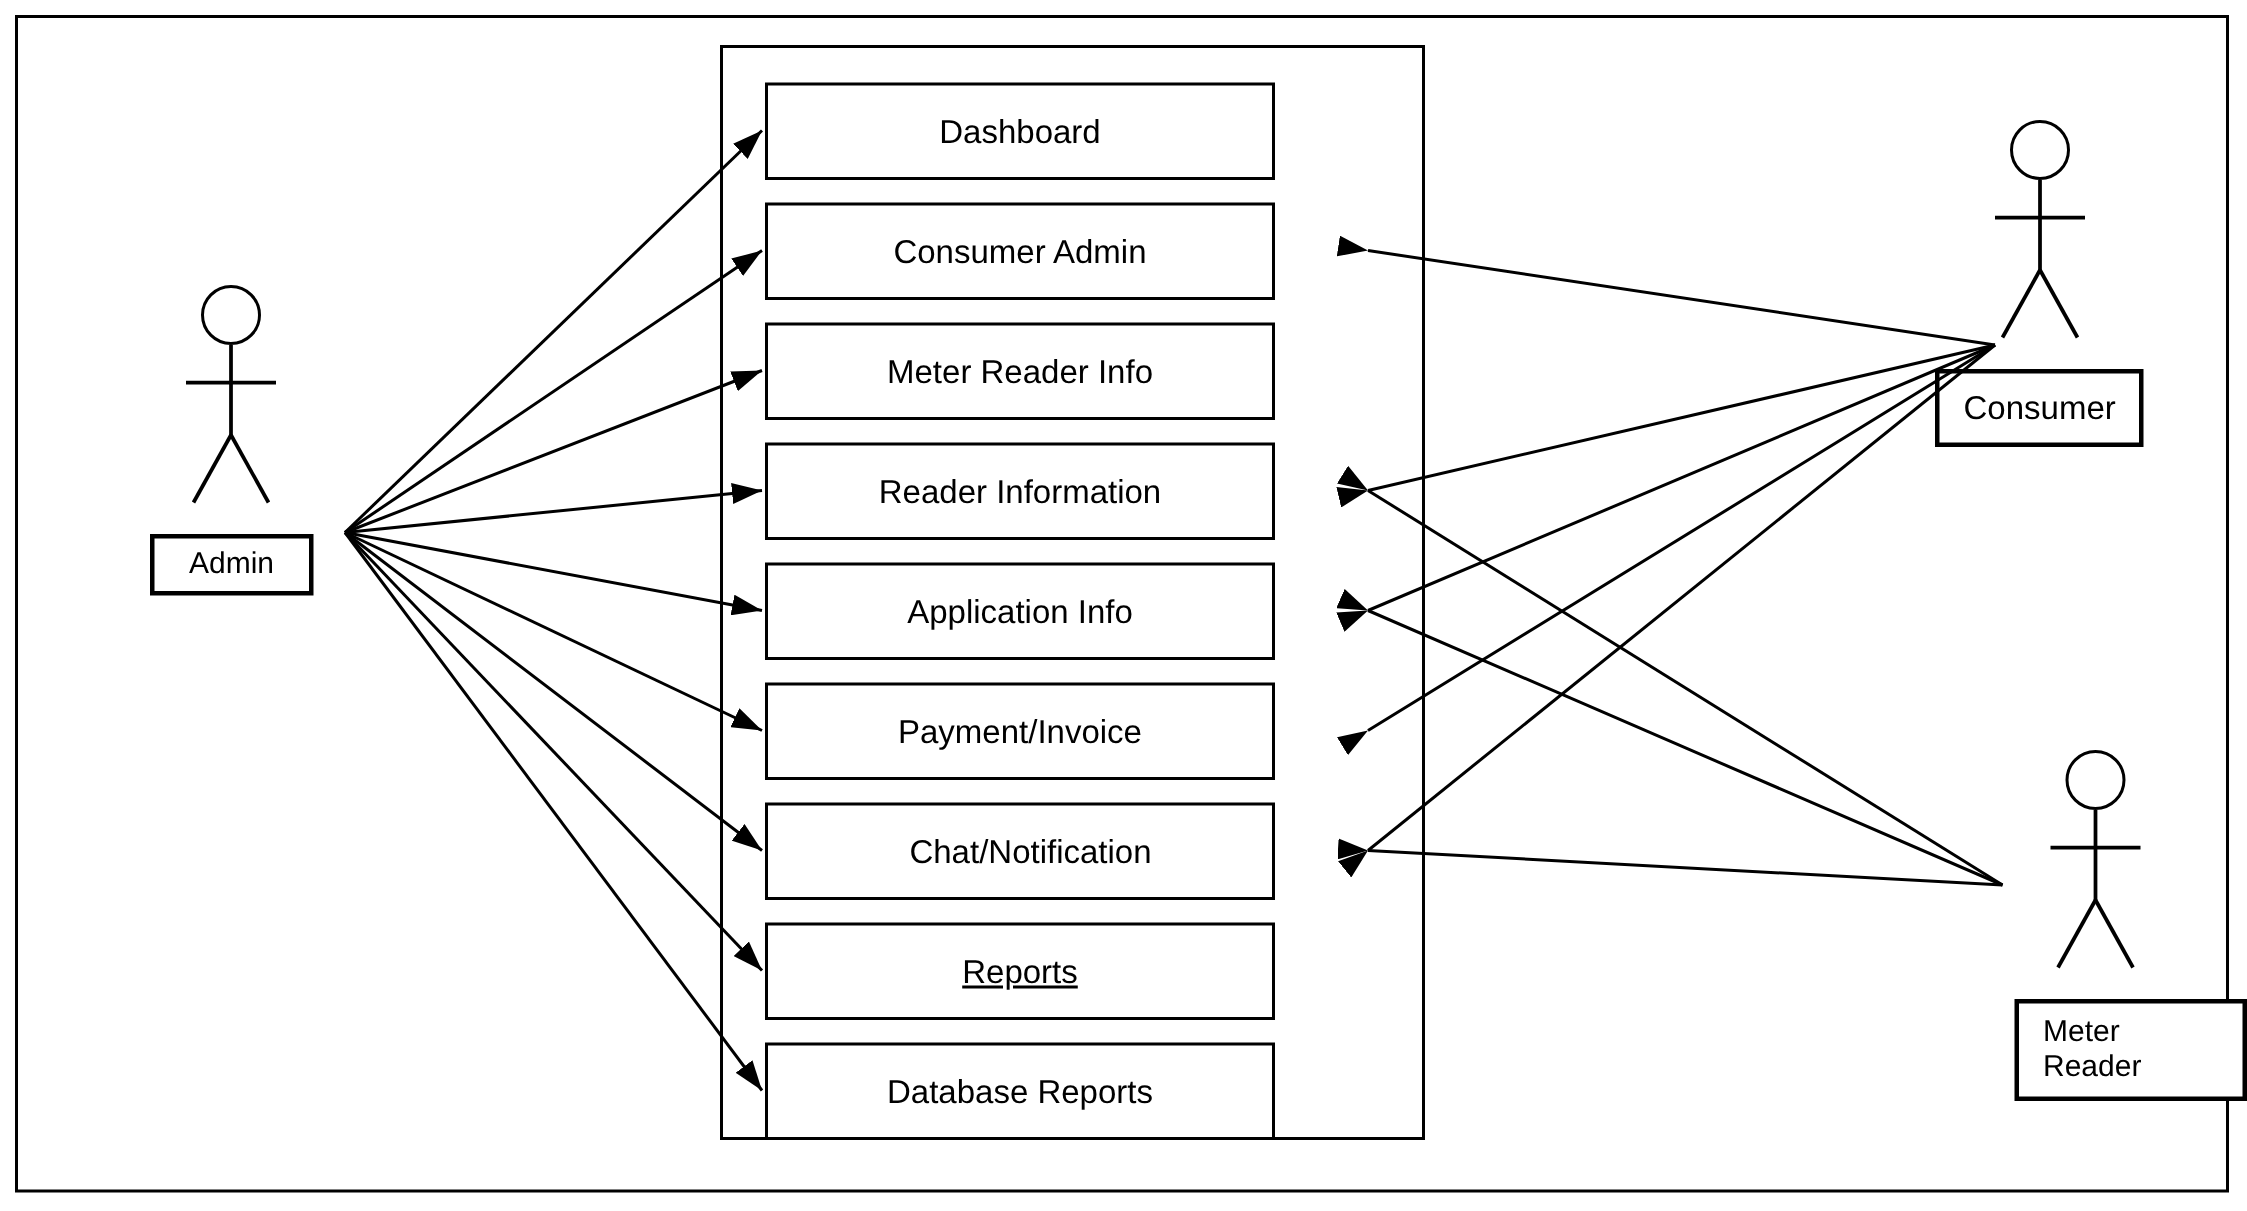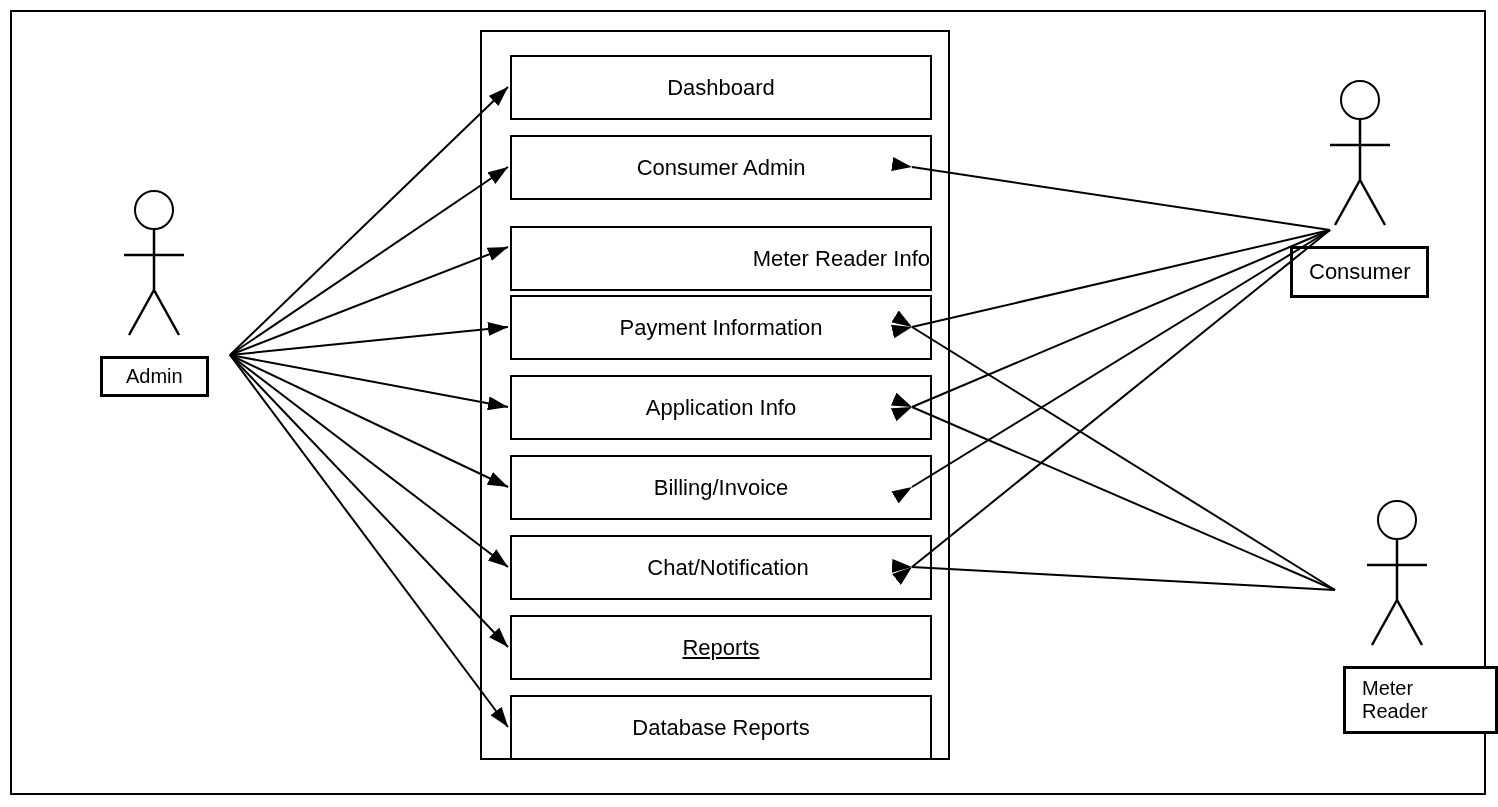--- a/index.html
+++ b/index.html
@@ -23,21 +23,21 @@
       left: 480px;
       top: 30px;
       width: 470px;
       height: 730px;
       border: 2px solid #000;
     }
     
     .usecase-box {
       position: absolute;
       left: 510px;
-      width: 422px;
+      width: 340px;
       height: 65px;
       border: 2px solid #000;
       display: flex;
       align-items: center;
       justify-content: center;
       font-size: 22px;
       background: #fff;
     }
     
     .actor {
@@ -75,31 +75,31 @@
 <div class="outer-border"></div>
 
 <div class="system-box"></div>
 
 <div class="usecase-box" style="top:55px;">
   <span>Dashboard</span>
 </div>
 <div class="usecase-box" style="top:135px;">
   <span>Consumer Admin</span>
 </div>
-<div class="usecase-box" style="top:226px;justify-content:flex-end;">
+<div class="usecase-box" style="top:215px;">
   <span>Meter Reader Info</span>
 </div>
 <div class="usecase-box" style="top:295px;">
-  <span>Payment Information</span>
+  <span>Reader Information</span>
 </div>
 <div class="usecase-box" style="top:375px;text-align:center;">
   <span>Application Info</span>
 </div>
 <div class="usecase-box" style="top:455px;">
-  <span>Billing/Invoice</span>
+  <span>Payment/Invoice</span>
 </div>
 <div class="usecase-box" style="top:535px;padding-left:14px;">
   <span>Chat/Notification</span>
 </div>
 <div class="usecase-box" style="top:615px;text-decoration:underline;">
   <span>Reports</span>
 </div>
 <div class="usecase-box" style="top:695px;">
   <span>Database Reports</span>
 </div>

